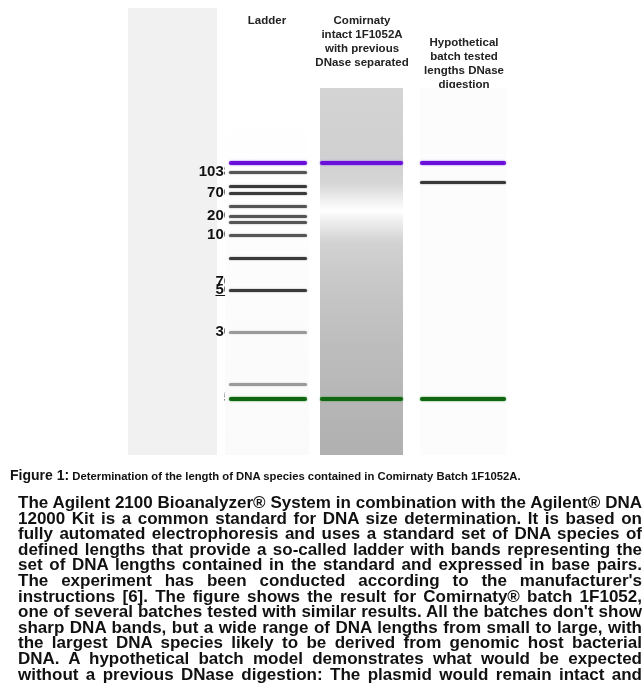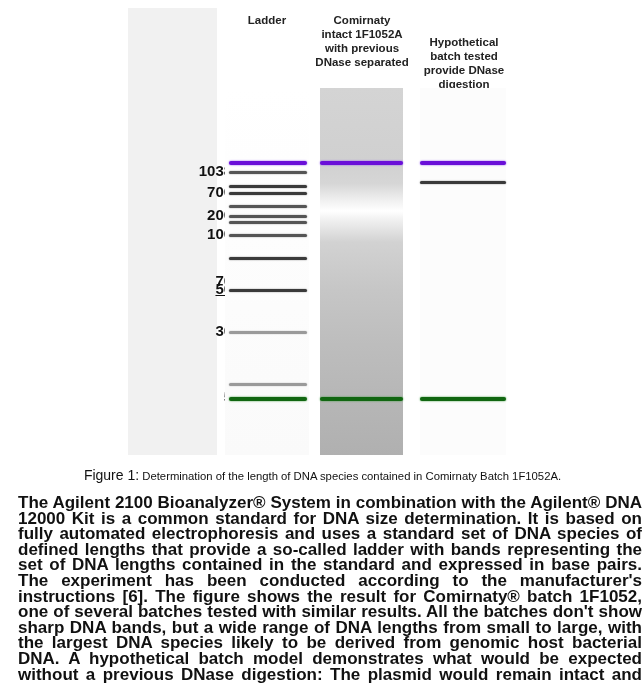--- a/index.html
+++ b/index.html
@@ -16,21 +16,21 @@
       #d2d2d2 42%, #c6c6c6 55%, #bdbdbd 70%, #b6b6b6 85%, #b0b0b0 100%); }
   .lane-hyp { left: 420px; width: 86px; background: #fcfcfc; }
   .band { position: absolute; height: 3px; border-radius: 2px; }
   .band.dark { background: #3a3a3a; box-shadow: 0 0 1.5px #777; }
   .band.mid { background: #555; box-shadow: 0 0 1.5px #888; }
   .band.light { background: #9a9a9a; box-shadow: 0 0 1.5px #bbb; }
   .band.purple { height: 4px; background: #6a0fd8; box-shadow: 0 0 2px #8a4df0; }
   .band.green { height: 4px; background: #116611; box-shadow: 0 0 2px #3a9a3a; }
   .tick-label { position: absolute; right: 0; font-size: 15px; font-weight: bold; text-align: right; color: #111; white-space: nowrap; }
   .ticks { position: absolute; left: 128px; width: 94px; top: 0; height: 460px; padding-left: 31px; }
-  .caption { position: absolute; left: 10px; top: 467px; width: 625px; font-size: 11.3px; font-weight: normal; color: #111; text-align: center; }
+  .caption { position: absolute; left: 10px; top: 467px; width: 625px; font-size: 11.3px; font-weight: bold; color: #111; }
   .caption .fig-num { font-size: 14px; }
   .body-text { position: absolute; left: 10px; top: 495px; width: 624px; font-size: 17px; font-weight: bold; line-height: 15.6px; text-align: justify; color: #111; margin-left: 8px; }
 </style>
 </head>
 <body>
 
 <div class="figure">
   <div class="label-panel"></div>
 
   <div class="col-head" style="left:225px; top:13px; width:84px;">
@@ -38,21 +38,21 @@
   </div>
   <div class="col-head" style="left:312px; top:13px; width:100px;">
     <div>Comirnaty</div>
     <div>intact 1F1052A</div>
     <div>with previous</div>
     <div>DNase separated</div>
   </div>
   <div class="col-head" style="left:414px; top:13px; width:100px;margin-top:22px;">
     <div>Hypothetical</div>
     <div>batch tested</div>
-    <div>provide DNase</div>
+    <div>lengths DNase</div>
     <div>digestion</div>
   </div>
 
   <div class="ticks" id="ticks">
       <div class="tick-label" style="top: 162px;">10380 –</div>
       <div class="tick-label" style="top: 183px;">7000 –</div>
       <div class="tick-label" style="top: 206px;">2000 –</div>
       <div class="tick-label" style="top: 225px;">1000 –</div>
       <div class="tick-label" style="top: 248px; margin-top: 24px;">700 –</div>
       <div class="tick-label" style="top: 280px; text-decoration: underline;">500 –</div>

